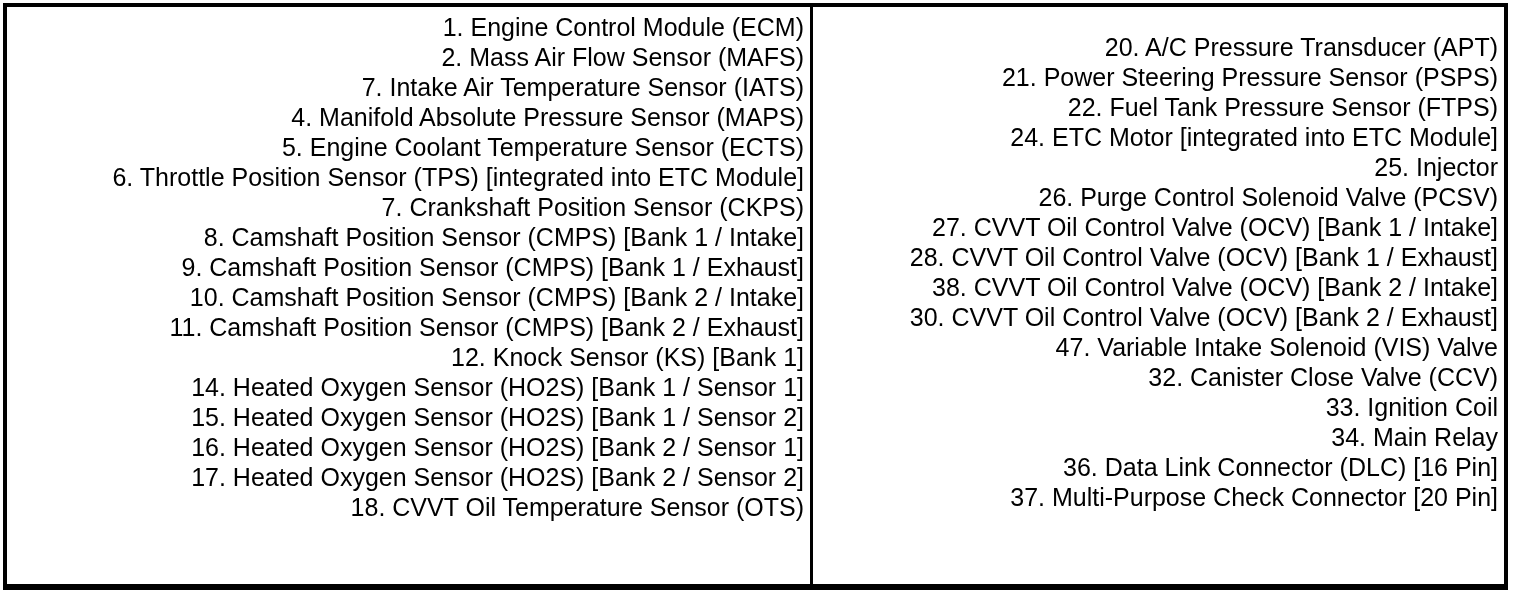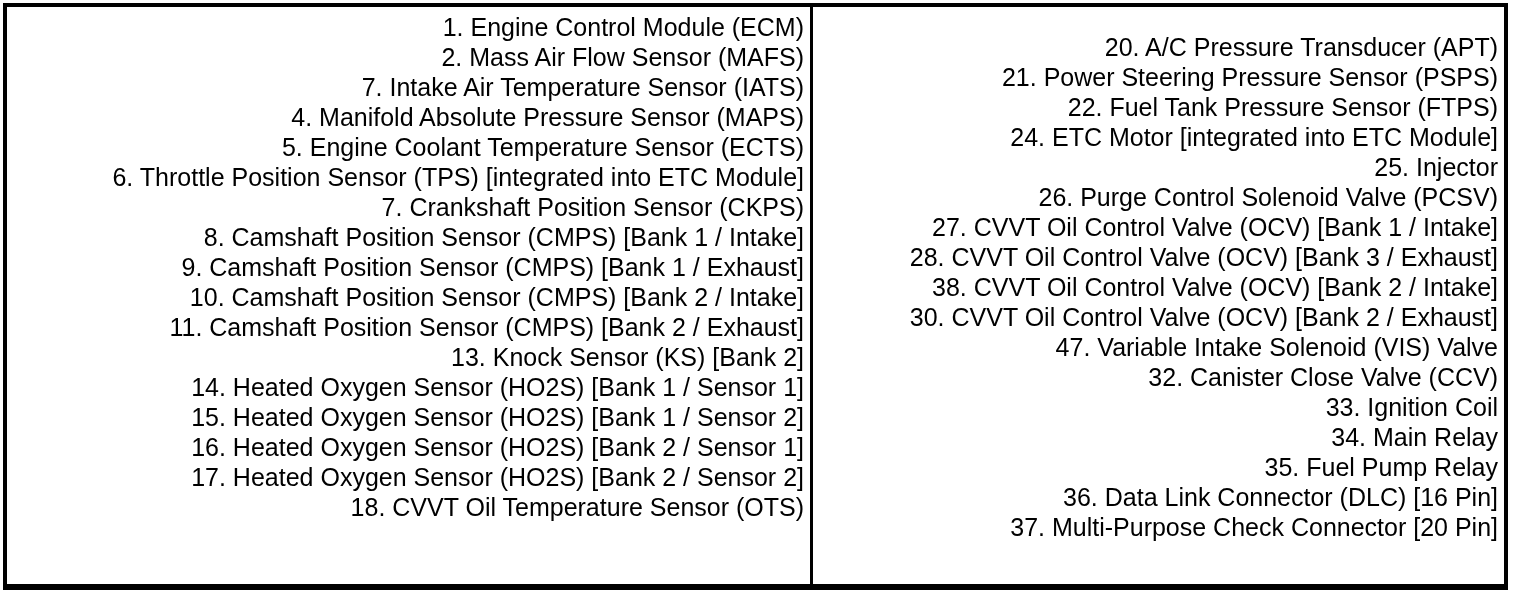--- a/index.html
+++ b/index.html
@@ -56,39 +56,38 @@
     <div class="item">2. Mass Air Flow Sensor (MAFS)</div>
     <div class="item">7. Intake Air Temperature Sensor (IATS)</div>
     <div class="item">4. Manifold Absolute Pressure Sensor (MAPS)</div>
     <div class="item">5. Engine Coolant Temperature Sensor (ECTS)</div>
     <div class="item">6. Throttle Position Sensor (TPS) [integrated into ETC Module]</div>
     <div class="item">7. Crankshaft Position Sensor (CKPS)</div>
     <div class="item">8. Camshaft Position Sensor (CMPS) [Bank 1 / Intake]</div>
     <div class="item">9. Camshaft Position Sensor (CMPS) [Bank 1 / Exhaust]</div>
     <div class="item">10. Camshaft Position Sensor (CMPS) [Bank 2 / Intake]</div>
     <div class="item">11. Camshaft Position Sensor (CMPS) [Bank 2 / Exhaust]</div>
-    <div class="item">13. Knock Sensor (KS) [Bank 2]</div>
+    <div class="item">12. Knock Sensor (KS) [Bank 1]</div>
     <div class="item">14. Heated Oxygen Sensor (HO2S) [Bank 1 / Sensor 1]</div>
     <div class="item">15. Heated Oxygen Sensor (HO2S) [Bank 1 / Sensor 2]</div>
     <div class="item">16. Heated Oxygen Sensor (HO2S) [Bank 2 / Sensor 1]</div>
     <div class="item">17. Heated Oxygen Sensor (HO2S) [Bank 2 / Sensor 2]</div>
     <div class="item">18. CVVT Oil Temperature Sensor (OTS)</div>
   </div>
   <div class="col col-right">
     <div class="item">20. A/C Pressure Transducer (APT)</div>
     <div class="item">21. Power Steering Pressure Sensor (PSPS)</div>
     <div class="item">22. Fuel Tank Pressure Sensor (FTPS)</div>
     <div class="item">24. ETC Motor [integrated into ETC Module]</div>
     <div class="item">25. Injector</div>
     <div class="item">26. Purge Control Solenoid Valve (PCSV)</div>
     <div class="item">27. CVVT Oil Control Valve (OCV) [Bank 1 / Intake]</div>
-    <div class="item">28. CVVT Oil Control Valve (OCV) [Bank 3 / Exhaust]</div>
+    <div class="item">28. CVVT Oil Control Valve (OCV) [Bank 1 / Exhaust]</div>
     <div class="item">38. CVVT Oil Control Valve (OCV) [Bank 2 / Intake]</div>
     <div class="item">30. CVVT Oil Control Valve (OCV) [Bank 2 / Exhaust]</div>
     <div class="item">47. Variable Intake Solenoid (VIS) Valve</div>
     <div class="item">32. Canister Close Valve (CCV)</div>
     <div class="item">33. Ignition Coil</div>
     <div class="item">34. Main Relay</div>
-    <div class="item">35. Fuel Pump Relay</div>
     <div class="item">36. Data Link Connector (DLC) [16 Pin]</div>
     <div class="item">37. Multi-Purpose Check Connector [20 Pin]</div>
   </div>
 </div>
 
 </body></html>

